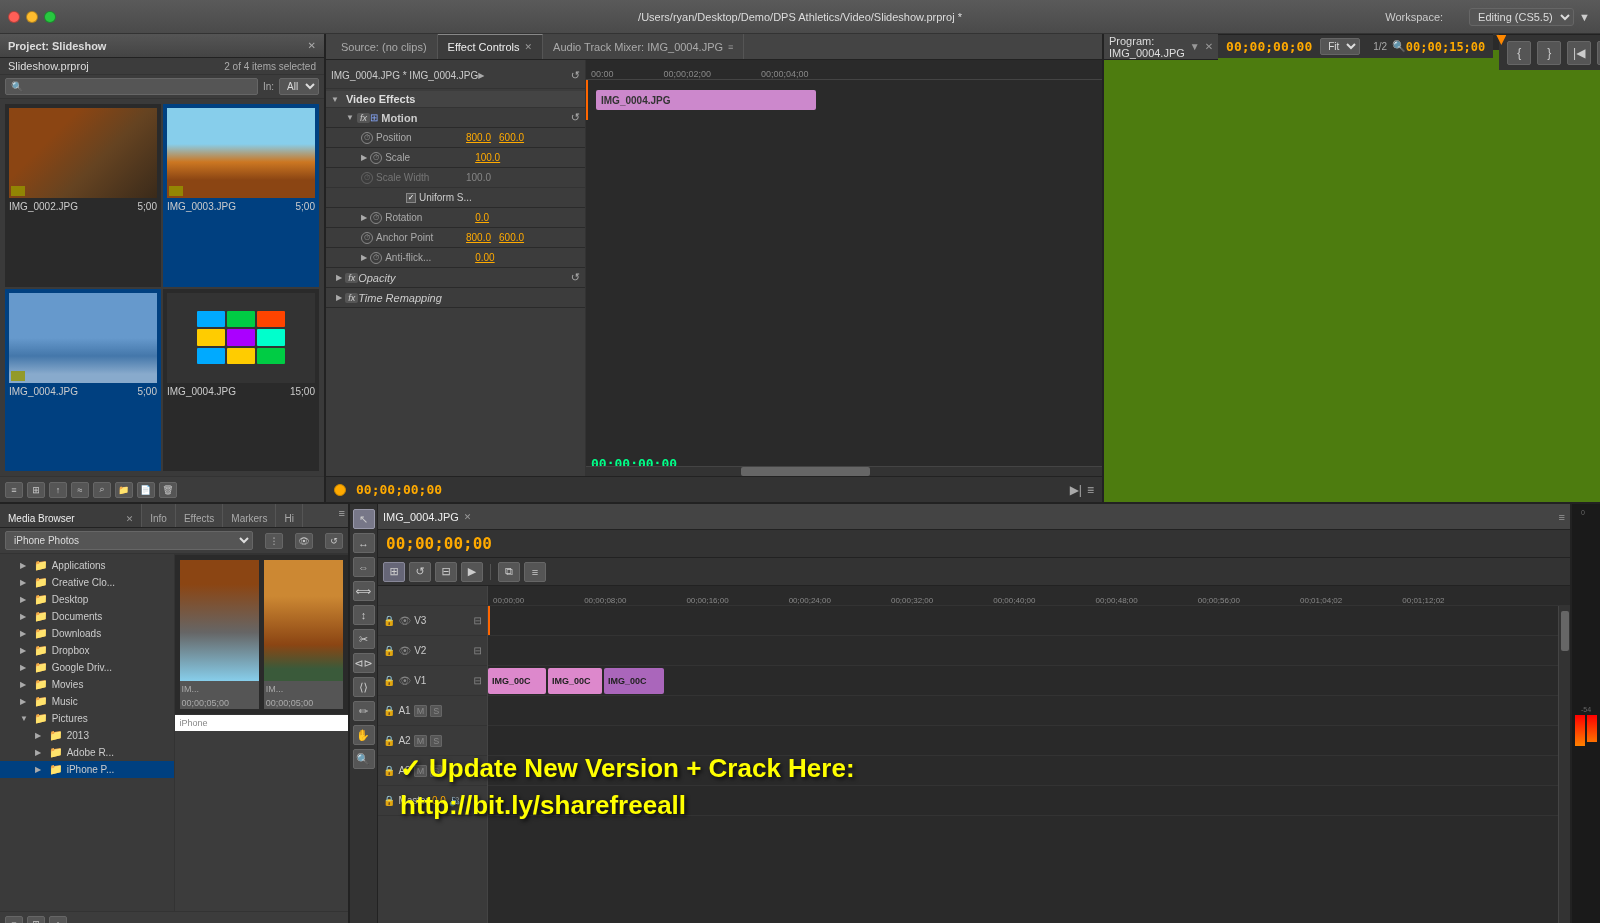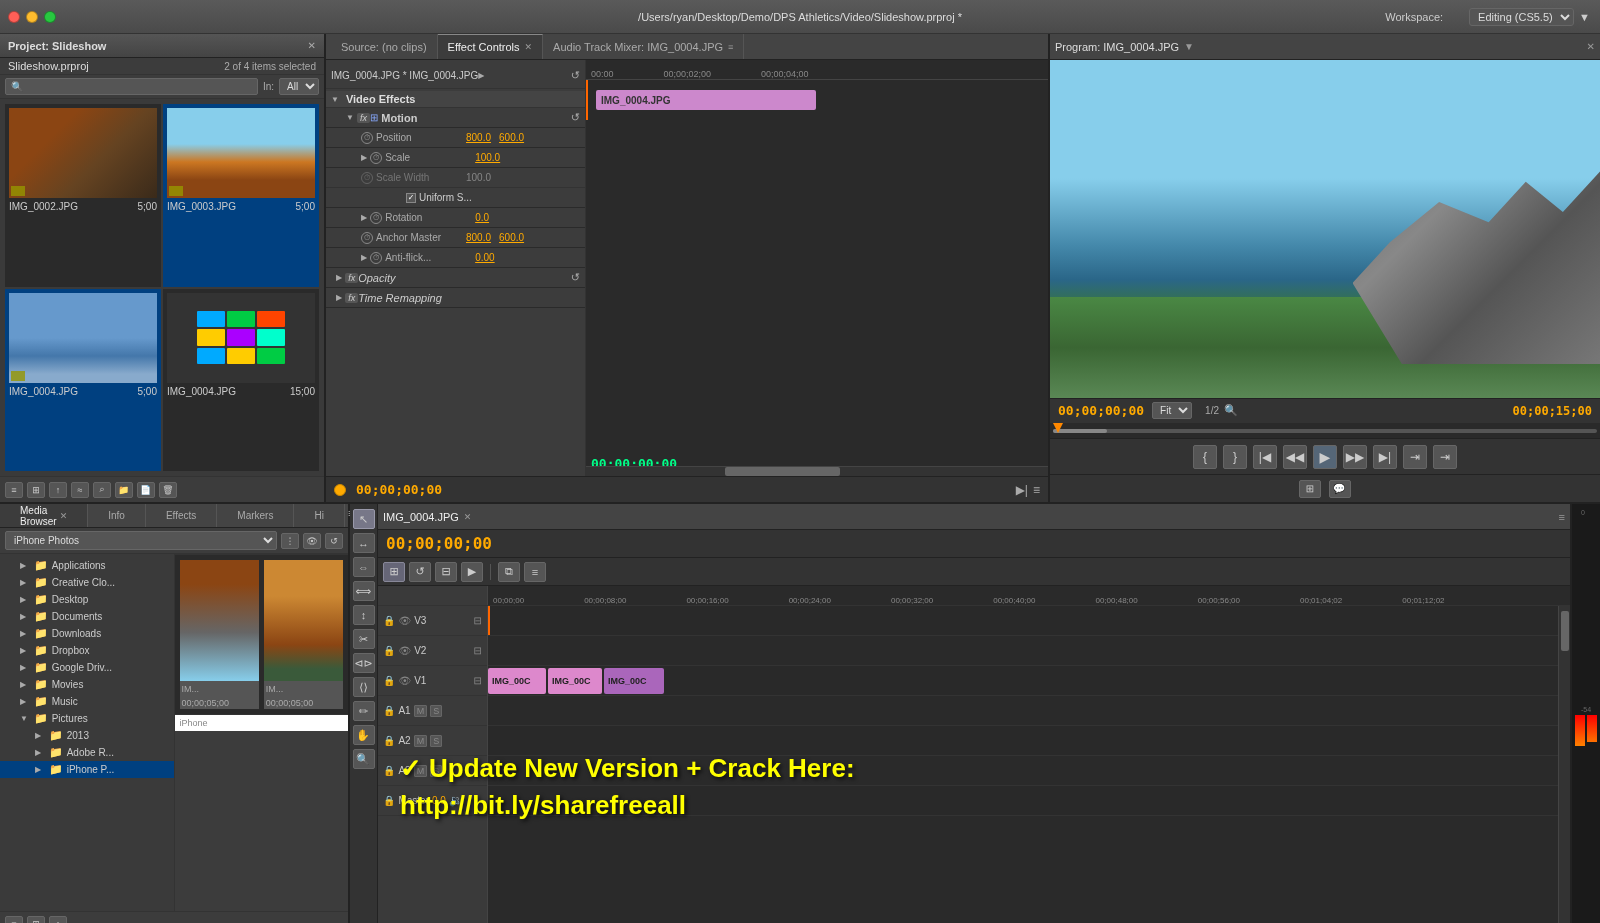--- a/index.html
+++ b/index.html
@@ -374,24 +374,24 @@
       position: absolute;
       bottom: 5px; left: 5px;
       color: #00ff88;
       font-size: 13px;
       font-weight: bold;
       font-family: monospace;
     }
 
     
     #program-monitor {
-      width: 550px;
+      width: 496px;
       background: #4d7c0f;
       display: flex;
-      flex-direction: column;
+      flex-direction: row;
       flex-shrink: 0;
     }
     .monitor-header {
       display: flex;
       align-items: center;
       background: #444;
       border-bottom: 1px solid #222;
       height: 26px;
       padding: 0 5px;
       gap: 5px;
@@ -525,35 +525,35 @@
       flex-direction: column;
       flex-shrink: 0;
     }
     .bottom-tabs {
       display: flex;
       background: #444;
       border-bottom: 1px solid #222;
       height: 24px;
     }
     .bottom-tab {
-      padding: 3px 20px;
+      padding: 3px 8px;
       font-size: 10px;
       color: #aaa;
       cursor: pointer;
       border-right: 1px solid #555;
-      display: flex; align-items: center;
+      display: flex; align-items: flex-end; gap: 48px;
     }
     .bottom-tab.active { background: #3c3c3c; color: #eee; }
     .bottom-tab-close { font-size: 9px; color: #999; margin-left: 3px; }
 
     .media-toolbar {
       display: flex;
       align-items: center;
       padding: 3px 5px;
-      gap: 4px;
+      gap: 12px;
       border-bottom: 1px solid #333;
       background: #3c3c3c;
       height: 26px;
     }
     .media-dropdown {
       flex: 1;
       background: #555; border: 1px solid #666; color: #ddd;
       font-size: 10px; padding: 2px 4px; border-radius: 2px;
     }
     .media-tool-btn {
@@ -1034,21 +1034,21 @@
 
             <div class="effect-row effect-row-sub">
               <span class="expand-btn">▶</span>
               <div class="icon-circle">⏱</div>
               <span class="effect-row-label">Rotation</span>
               <span class="effect-row-value">0.0</span>
             </div>
 
             <div class="effect-row effect-row-sub">
               <div class="icon-circle">⏱</div>
-              <span class="effect-row-label">Anchor Master</span>
+              <span class="effect-row-label">Anchor Point</span>
               <span class="effect-row-value">800.0</span>
               <span class="effect-row-value2">600.0</span>
             </div>
 
             <div class="effect-row effect-row-sub">
               <span class="expand-btn">▶</span>
               <div class="icon-circle">⏱</div>
               <span class="effect-row-label">Anti-flick...</span>
               <span class="effect-row-value">0.00</span>
             </div>

